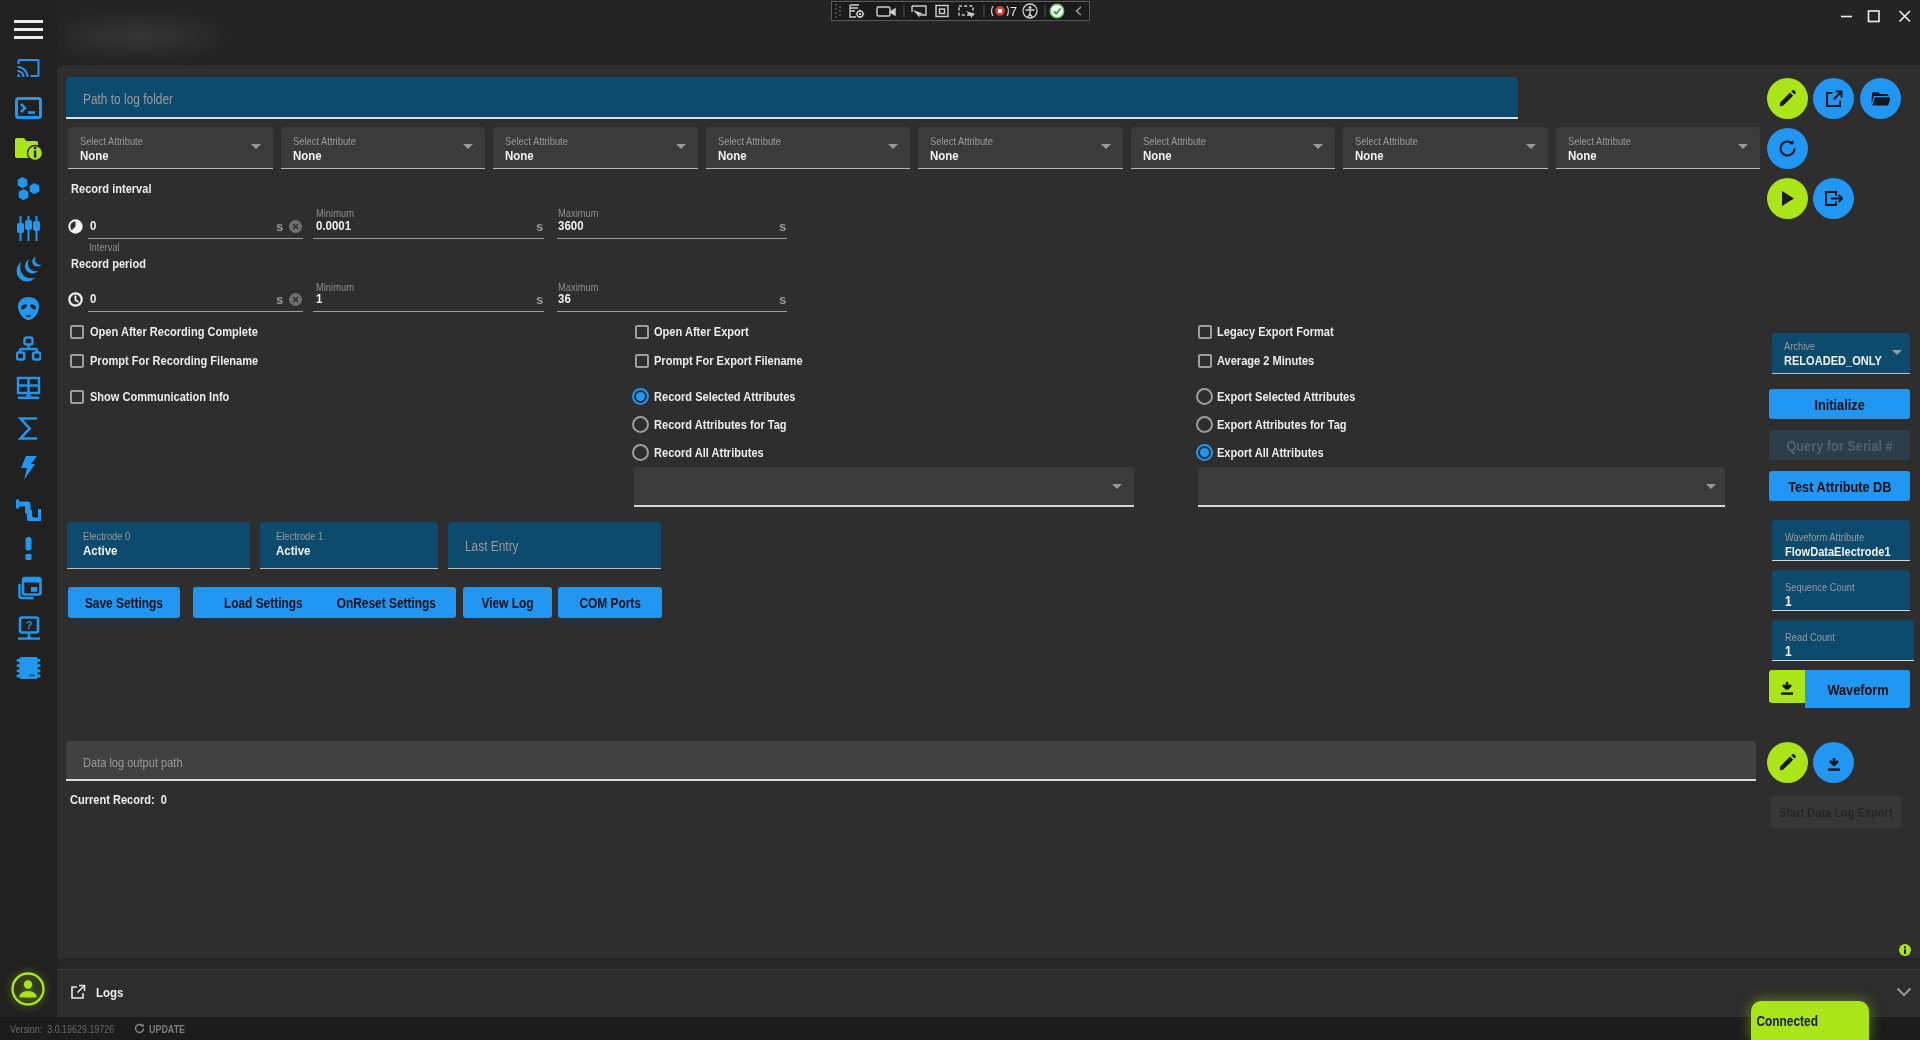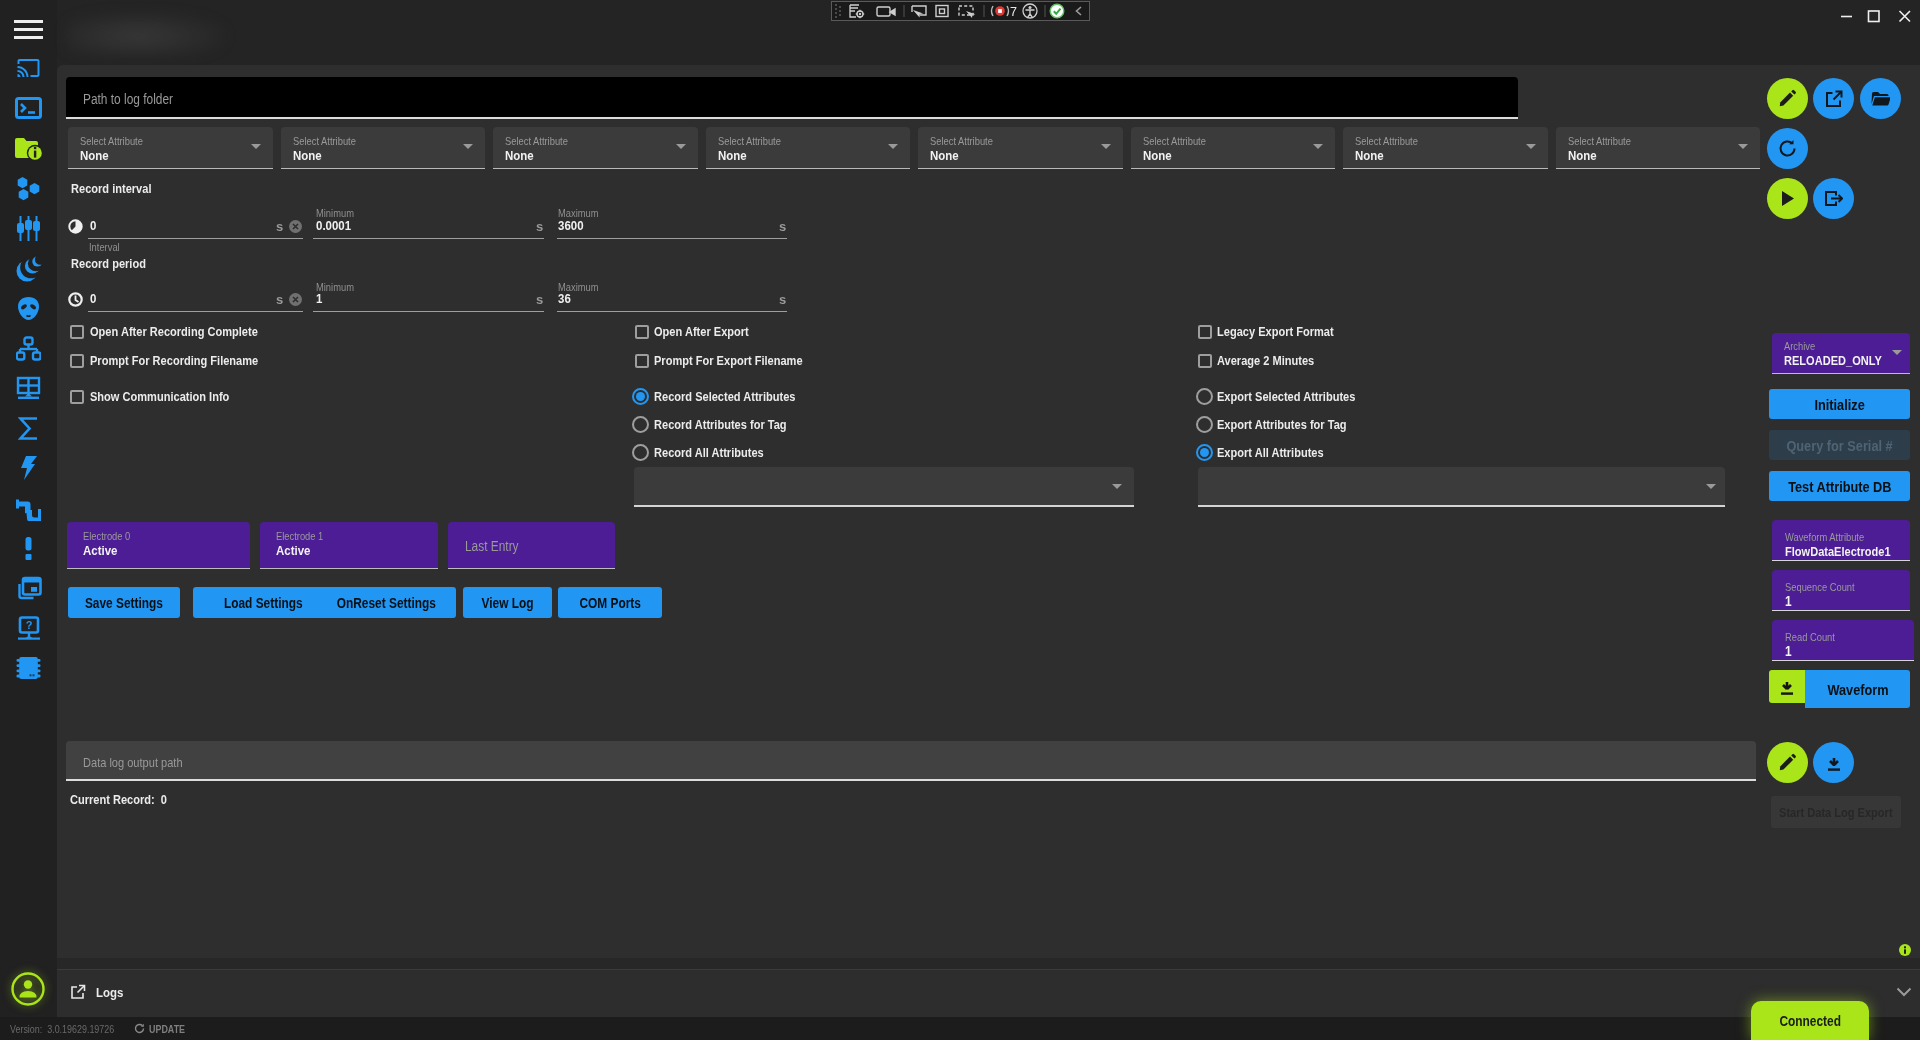--- a/index.html
+++ b/index.html
@@ -4,21 +4,21 @@
 <style>
 *{margin:0;padding:0;box-sizing:border-box}
 html,body{width:1920px;height:1040px;background:#242424;font-family:"Liberation Sans",sans-serif;overflow:hidden;-webkit-font-smoothing:antialiased}
 body{position:relative}
 .abs{position:absolute}
 .sidebar{position:absolute;left:0;top:0;width:57px;height:1040px;background:#212121}
 .content{position:absolute;left:57px;top:65px;width:1863px;height:893px;background:#2e2e2e;border-top-left-radius:6px}
 .gapstrip{position:absolute;left:57px;top:958px;width:1863px;height:11px;background:#272727}
 .logsbar{position:absolute;left:57px;top:969px;width:1863px;height:48px;background:#2d2d2d;border-top:1px solid #3a3a3a}
 .botstrip{position:absolute;left:0;top:1017px;width:1920px;height:23px;background:#1c1c1c}
-.field{position:absolute;background:#4c1d95;border-radius:4px 4px 0 0}
+.field{position:absolute;background:#0c4a6e;border-radius:4px 4px 0 0}
 .field .ul{position:absolute;left:0;right:0;bottom:0;height:2px;background:#cfcfcf}
 .flabel{position:absolute;font-size:11px;color:#9a9a9a;transform:scaleX(.85);transform-origin:0 50%;white-space:nowrap}
 .fvalue{position:absolute;font-size:13.5px;font-weight:bold;color:#f2f2f2;transform:scaleX(.85);transform-origin:0 50%;white-space:nowrap}
 .seclabel{position:absolute;font-size:13px;font-weight:bold;color:#ececec;transform:scaleX(.85);transform-origin:0 50%;white-space:nowrap}
 .inline-ul{position:absolute;height:1px;background:#9f9f9f}
 .minilabel{position:absolute;font-size:11px;color:#8f8f8f;transform:scaleX(.85);transform-origin:0 50%;white-space:nowrap}
 .ivalue{position:absolute;font-size:13.5px;font-weight:bold;color:#f0f0f0;transform:scaleX(.85);transform-origin:0 50%;white-space:nowrap}
 .suffix{position:absolute;font-size:13px;font-weight:bold;color:#9a9a9a}
 .cb{position:absolute;width:14px;height:14px;border:2px solid #9e9e9e;border-radius:2px}
 .cblabel{position:absolute;font-size:13px;font-weight:bold;color:#ececec;white-space:nowrap;transform:scaleX(.85);transform-origin:0 50%}
@@ -187,21 +187,21 @@
 </div>
 
 <div class="abs" style="left:66px;top:12px;width:160px;height:44px;background:radial-gradient(ellipse at 45% 55%, rgba(82,82,82,.42), rgba(64,64,64,.18) 60%, rgba(50,50,50,0) 78%);filter:blur(6px)"></div>
 
 <div class="content"></div>
 <div class="gapstrip"></div>
 <div class="logsbar"></div>
 <div class="botstrip"></div>
 <div id="main">
 
-  <div class="field" style="left:66px;top:77px;width:1452px;height:42px;background:#000000">
+  <div class="field" style="left:66px;top:77px;width:1452px;height:42px;background:#0c4a6e">
     <div class="cx" style="position:absolute;left:17px;top:14px;font-size:14px;color:#9a9a9a">Path to log folder</div>
     <div class="ul" style="background:#dcdcdc"></div>
   </div>
 
   <div class="abs" style="left:68px;top:127px;width:1692px;height:42px;display:flex;gap:8px">
     <div style="flex:1;position:relative;background:#3b3b3b;border-radius:4px 4px 0 0;border-bottom:1px solid #b9b9b9">
       <div class="cx" style="position:absolute;left:12px;top:8px;font-size:11px;color:#9a9a9a">Select Attribute</div>
       <div class="cx" style="position:absolute;left:12px;top:21px;font-size:13.5px;font-weight:bold;color:#f2f2f2">None</div>
       <div class="arrow" style="right:12px;top:17px"></div>
     </div>
@@ -325,21 +325,21 @@
   <div class="field" style="left:67px;top:522px;width:183px;height:47px">
     <div class="flabel" style="left:16px;top:8px">Electrode 0</div>
     <div class="fvalue" style="left:16px;top:21px">Active</div>
     <div class="ul" style="height:1px;background:#bdbdbd"></div>
   </div>
   <div class="field" style="left:260px;top:522px;width:178px;height:47px">
     <div class="flabel" style="left:16px;top:8px">Electrode 1</div>
     <div class="fvalue" style="left:16px;top:21px">Active</div>
     <div class="ul" style="height:1px;background:#bdbdbd"></div>
   </div>
-  <div class="field" style="left:448px;top:522px;width:167px;height:47px">
+  <div class="field" style="left:448px;top:522px;width:213px;height:47px">
     <div class="cx" style="position:absolute;left:17px;top:16px;font-size:14px;color:#9a9a9a">Last Entry</div>
     <div class="ul" style="height:1px;background:#bdbdbd"></div>
   </div>
 
   <div class="btn" style="left:68px;top:587px;width:112px;height:31px">
       <span class="sx">Save Settings</span>
     </div>
   <div class="btn" style="left:193px;top:587px;width:140px;height:31px">
       <span class="sx">Load Settings</span>
     </div>
@@ -561,16 +561,16 @@
     <path d="M1.5 1.5 L8 8 L14.5 1.5" fill="none" stroke="#9a9a9a" stroke-width="2"></path>
   </svg>
 
   <div class="abs cx" style="left:10px;top:1023px;font-size:10.5px;color:#696969">Version:&nbsp; 3.0.19629.19726</div>
   <svg class="abs" style="left:134px;top:1023px" width="11" height="11" viewBox="0 0 11 11">
     <path d="M9.5 5.5 a4 4 0 1 1 -1.2-2.9" fill="none" stroke="#8a8a8a" stroke-width="1.4"></path>
     <path d="M9.8 0.8 v3 h-3 z" fill="#8a8a8a"></path>
   </svg>
   <div class="abs cx" style="left:149px;top:1023px;font-size:10.5px;font-weight:bold;color:#7f7f7f">UPDATE</div>
 
-  <div class="abs" style="left:1751px;top:1001px;width:118px;height:39px;background:#a9e518;border-radius:10px 10px 0 0;box-shadow:0 0 14px rgba(169,229,24,.5);display:flex;align-items:center;justify-content:center;font-size:14px;font-weight:bold;color:#1c1c1c">
+  <div class="abs" style="left:1751px;top:1001px;width:118px;height:39px;background:#a9e518;border-radius:10px 10px 0 0;box-shadow:0 0 14px rgba(169,229,24,.5);display:flex;align-items:center;justify-content:flex-start;font-size:14px;font-weight:bold;color:#1c1c1c">
       <span class="sx">Connected</span>
     </div>
 </div>
 
 </body></html>

